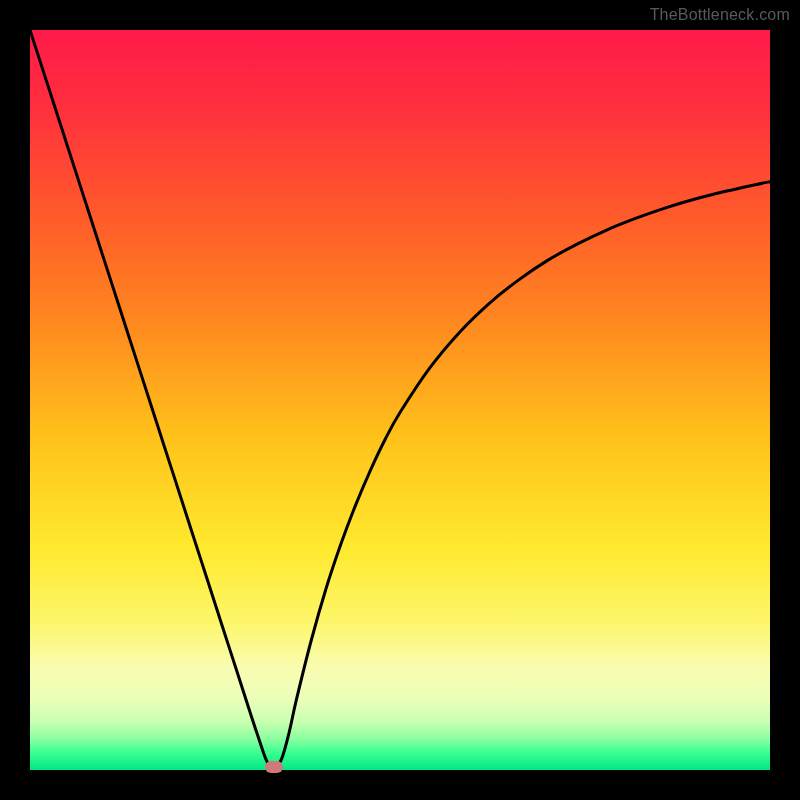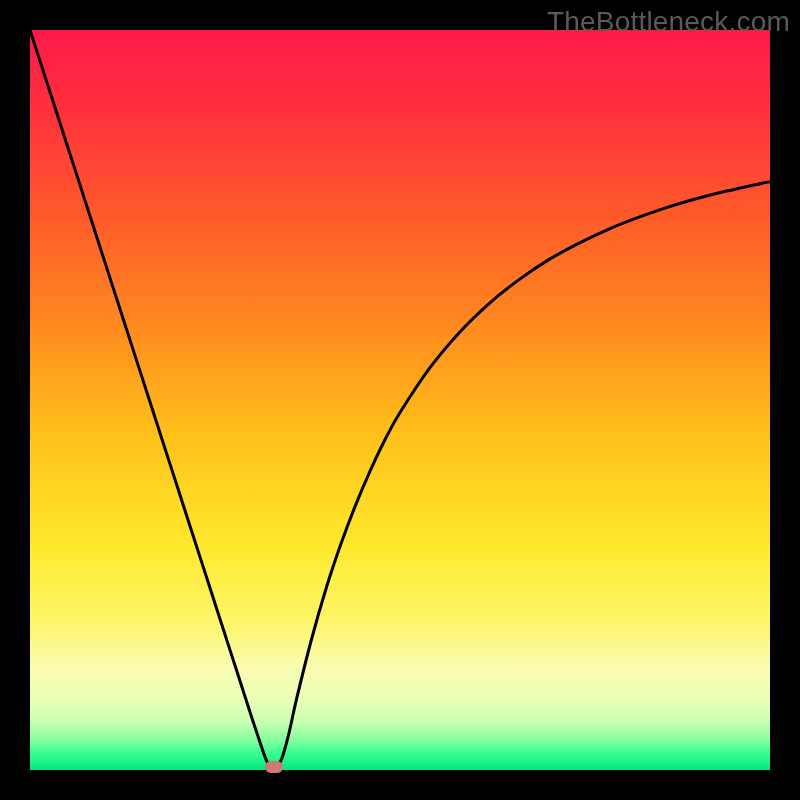--- a/index.html
+++ b/index.html
@@ -24,21 +24,21 @@
     left: 0;
     top: 0;
     width: 740px;
     height: 740px;
   }
   .watermark {
     position: absolute;
     top: 6px;
     right: 10px;
     color: #5a5a5a;
-    font-size: 28px;
+    font-size: 16px;
     font-weight: 500;
     letter-spacing: 0.2px;
     user-select: none;
   }
   .marker {
     position: absolute;
     width: 18px;
     height: 12px;
     border-radius: 6px;
     background: #cf7a78;

